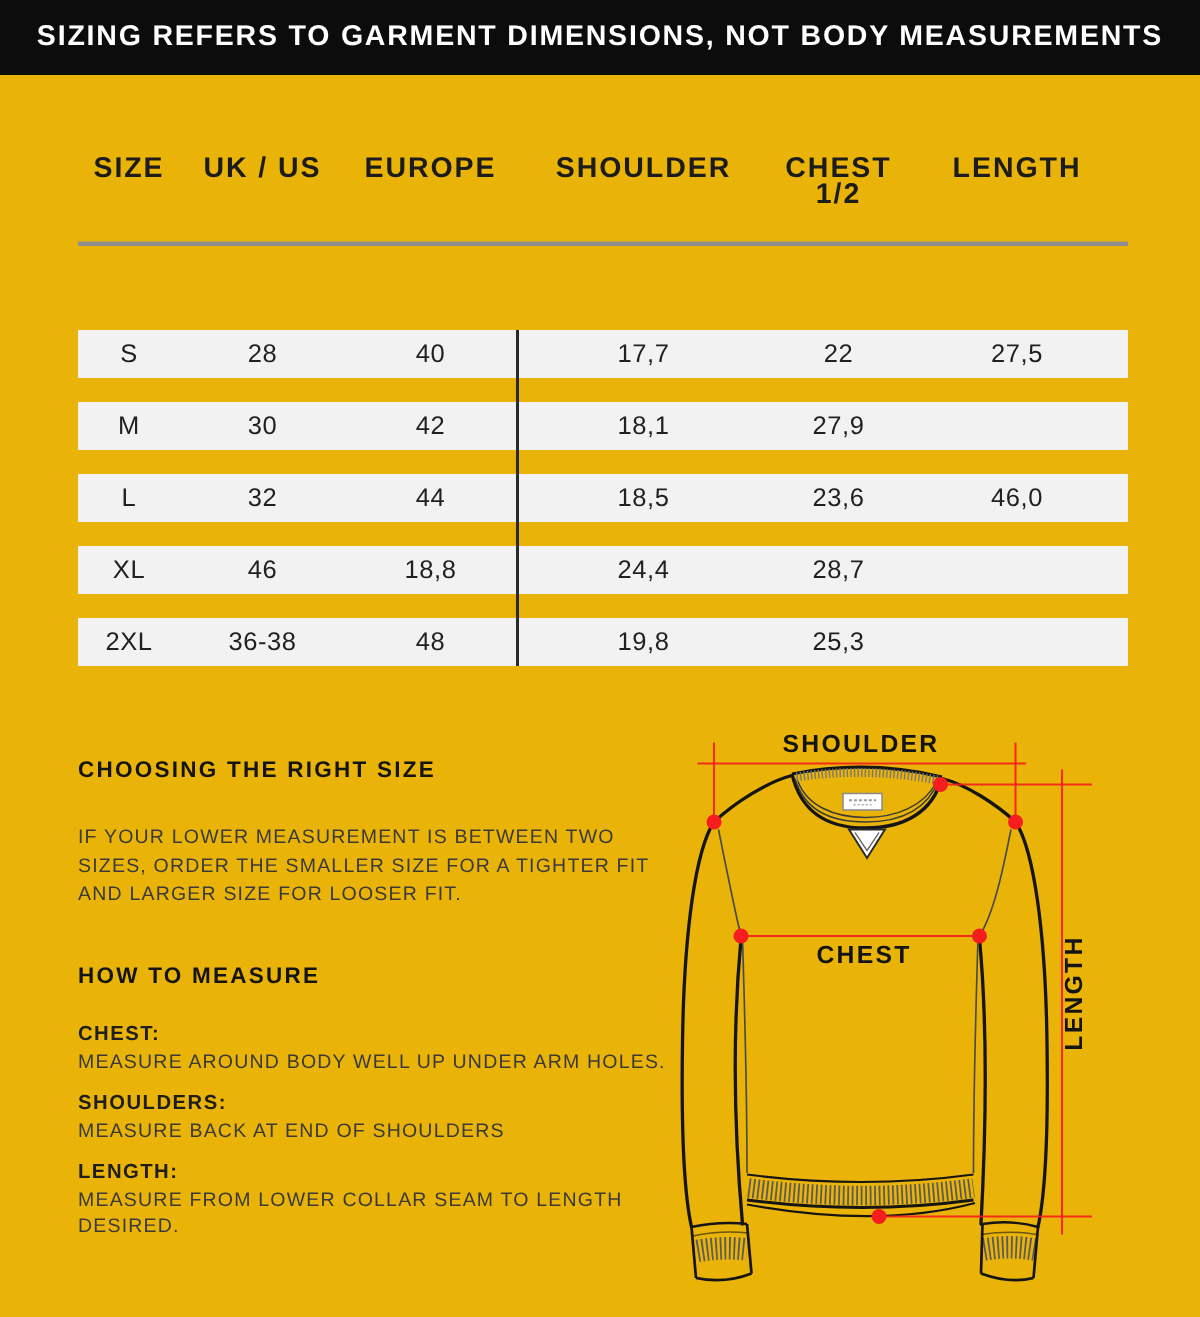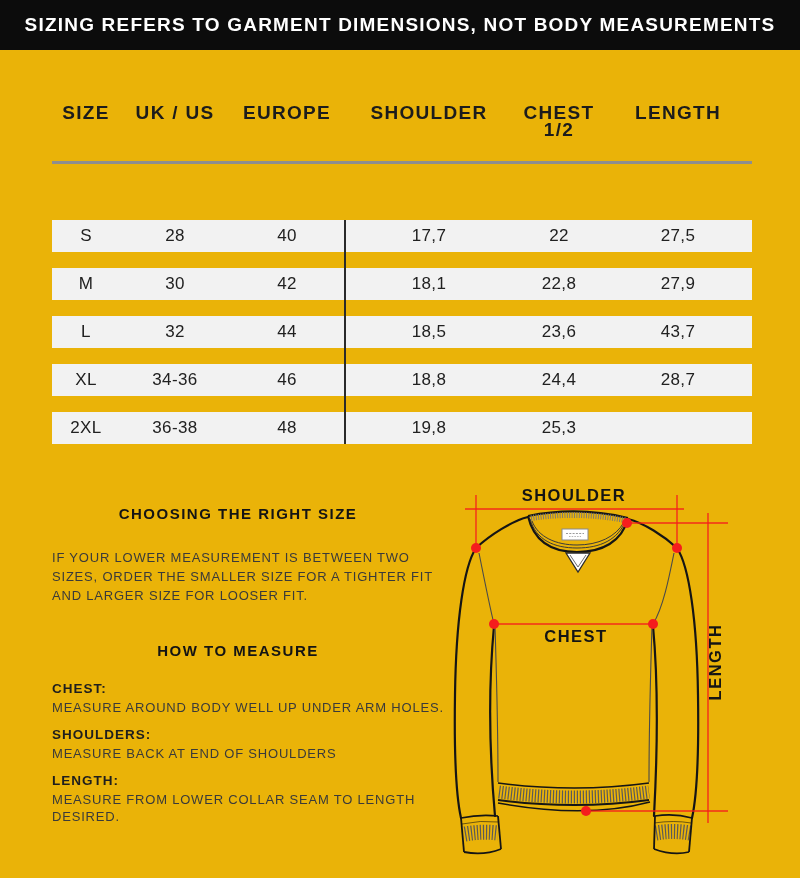--- a/index.html
+++ b/index.html
@@ -18,21 +18,21 @@
   .th { text-align:center; font-size:19px; font-weight:600; color:#1c1c1c; letter-spacing:1.3px; line-height:17px; }
   .th .sub { font-weight:600;text-align:center; }
   .rule { position:absolute; top:161px; left:0; width:700px; height:3px; background:#8e8e8e; }
   .tbody { position:absolute; top:220px; left:0; }
   .trow { height:32px; margin-bottom:16px; background:#f2f2f2; align-items:center; }
   .td { text-align:center; font-size:17px; color:#212121; letter-spacing:0.4px; line-height:32px; white-space:nowrap; }
   .vline { position:absolute; left:292px; top:220px; width:2px; height:224px; background:#2a2a2a; }
 
   
   .info { position:absolute; left:52px; top:490px; width:372px; color:#333; }
-  .info h2 { font-size:15px; font-weight:bold; letter-spacing:1.5px; color:#141414; line-height:16px;text-align:center; }
+  .info h2 { font-size:15px; font-weight:bold; letter-spacing:1.5px; color:#141414; line-height:16px; }
   .h-choosing { margin-top:16px; }
   .h-measure { margin-top:38px; }
   .para { margin-top:26px; }
   .para .line, .m-line { font-size:13px; letter-spacing:0.8px; line-height:19px; color:#3a3a3a; white-space:nowrap; }
   .measure-group { margin-top:10px; }
   .measure-group.first { margin-top:21px; }
   .m-label { font-size:13.5px; font-weight:bold; letter-spacing:1px; color:#1e1e1e; line-height:17px; margin-bottom:2px; }
   .m-line { line-height:17px; }
 
   
@@ -71,34 +71,32 @@
         <div class="td">40</div>
         <div class="td">17,7</div>
         <div class="td">22</div>
         <div class="td">27,5</div>
       </div>
       <div class="trow grid-row">
         <div class="td">M</div>
         <div class="td">30</div>
         <div class="td">42</div>
         <div class="td">18,1</div>
-        <div class="td">22,8</div>
         <div class="td">27,9</div>
       </div>
       <div class="trow grid-row">
         <div class="td">L</div>
         <div class="td">32</div>
         <div class="td">44</div>
         <div class="td">18,5</div>
         <div class="td">23,6</div>
-        <div class="td">43,7</div>
+        <div class="td">46,0</div>
       </div>
       <div class="trow grid-row">
         <div class="td">XL</div>
-        <div class="td">34-36</div>
         <div class="td">46</div>
         <div class="td">18,8</div>
         <div class="td">24,4</div>
         <div class="td">28,7</div>
       </div>
       <div class="trow grid-row">
         <div class="td">2XL</div>
         <div class="td">36-38</div>
         <div class="td">48</div>
         <div class="td">19,8</div>

